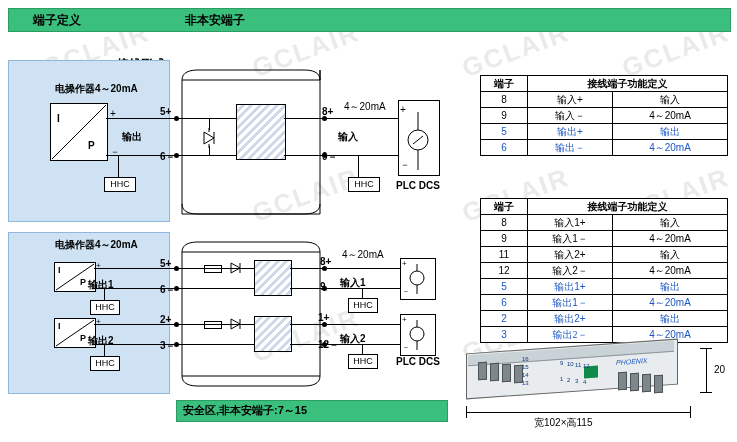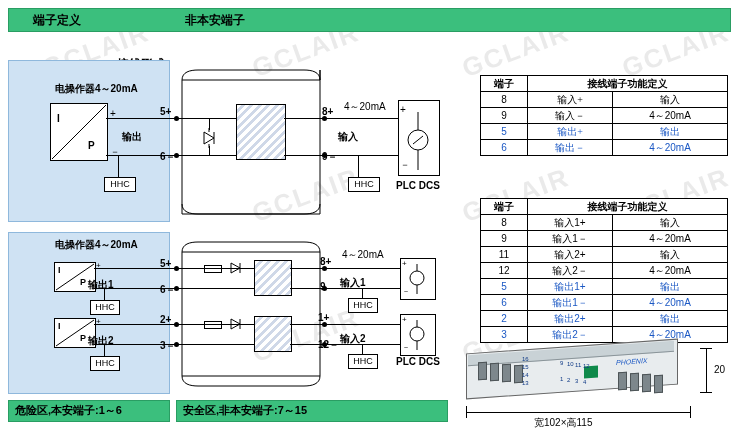--- a/index.html
+++ b/index.html
@@ -64,21 +64,21 @@
     font-size:10px;
   }
   table.tt td,table.tt th{
     border:1px solid #000;padding:0 3px;height:15px;text-align:center;
     font-weight:normal;white-space:nowrap;margin-left:37px;
   }
   table.tt th{font-weight:bold;}
   #tbl1{left:480px;top:75px;width:248px;}
   #tbl2{left:480px;top:198px;width:248px;}
   #tbl1 td:nth-child(1),#tbl1 th:nth-child(1){width:40px;}
-  #tbl1 td:nth-child(2){width:78px;font-family:Liberation Serif, serif;}
+  #tbl1 td:nth-child(2){width:78px;}
   #tbl2 td:nth-child(1),#tbl2 th:nth-child(1){width:40px;}
   #tbl2 td:nth-child(2){width:78px;}
 
   
   #device{
     position:absolute;left:466px;top:342px;width:226px;height:52px;
   }
   .dev-body{
     position:absolute;left:0;top:4px;width:210px;height:44px;
     background:#e8ecee;border:1px solid #666;
@@ -399,21 +399,21 @@
           <td style="color: rgb(27, 88, 196);">输出1－</td>
           <td style="color: rgb(27, 88, 196);">4～20mA</td>
         </tr>
         <tr>
           <td style="color: rgb(27, 88, 196);">2</td>
           <td style="color: rgb(27, 88, 196);">输出2+</td>
           <td style="color: rgb(27, 88, 196);">输出</td>
         </tr>
         <tr>
           <td style="color: rgb(27, 88, 196);">3</td>
-          <td style="color: rgb(27, 88, 196);">输出2－</td>
+          <td style="color: rgb(27, 88, 196); font-family: Liberation Serif, serif;">输出2－</td>
           <td style="color: rgb(27, 88, 196);">4～20mA</td>
         </tr>
       </tbody>
   </table>
 
   <div id="device">
     <div class="dev-body"></div>
     <div class="dev-top"></div>
     <div class="dev-green"></div>
     <div class="dev-brand">PHOENIX</div>
@@ -446,20 +446,17 @@
   <div class="dimlinev" style="left:706px;top:348px;height:44px;"></div>
   <div class="dimline" style="left:700px;top:348px;width:12px;"></div>
   <div class="dimline" style="left:700px;top:392px;width:12px;"></div>
   <div class="t" style="left:714px;top:364px;">20</div>
 
   <div class="dimline" style="left:466px;top:412px;width:224px;"></div>
   <div class="dimlinev" style="left:466px;top:406px;height:12px;"></div>
   <div class="dimlinev" style="left:690px;top:406px;height:12px;"></div>
   <div class="t" style="left:534px;top:416px;">宽102×高115</div>
 
-  <div class="foot-bar" id="foot-danger">
-    <span>危险区,本安端子:1～6</span>
-  </div>
   <div class="foot-bar" id="foot-safe">
     <span>安全区,非本安端子:7～15</span>
   </div>
 
 </div>
 
 </body></html>

